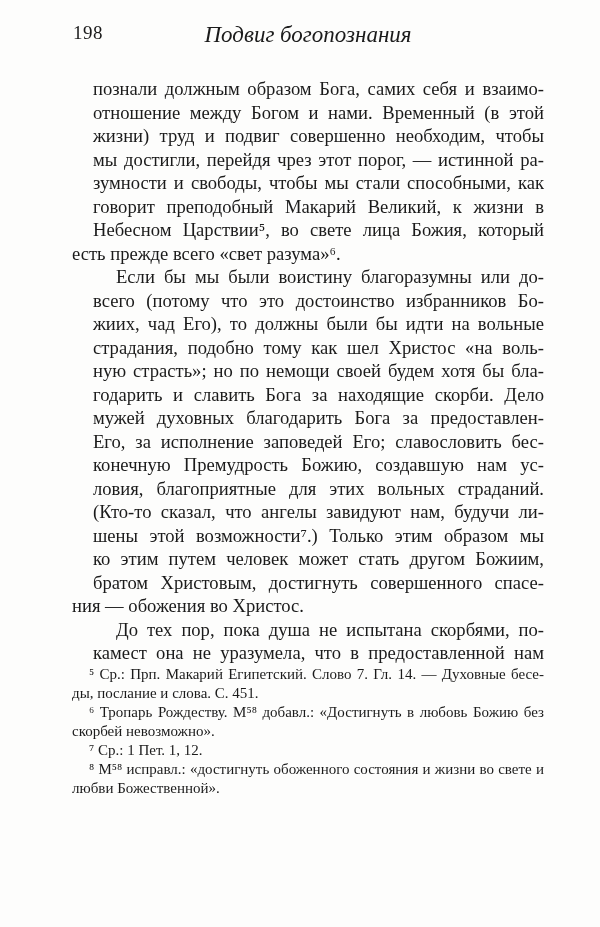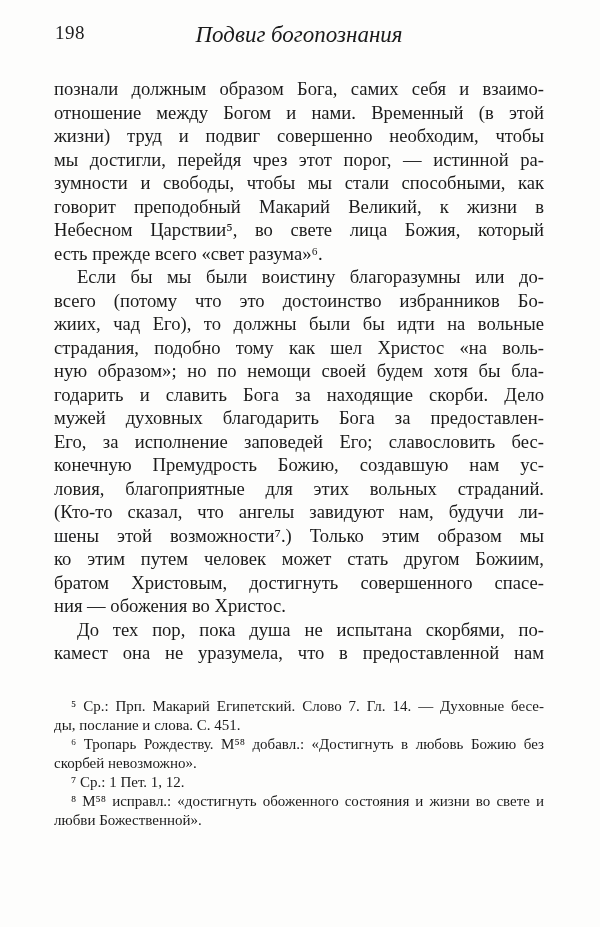--- a/index.html
+++ b/index.html
@@ -8,21 +8,21 @@
     background: #ffffff;
     overflow: hidden;
   }
   .page {
     position: relative;
     width: 600px; height: 927px;
     box-sizing: border-box;
     background: #fdfdfc;
     color: #1b1b1b;
     font-family: "Liberation Serif", "DejaVu Serif", serif;
-    padding: 22px 56px 0 54px;
+    padding: 22px 56px 0 72px;
   }
   .header {
     position: relative;
     height: 24px;
     font-size: 19px;
     margin-bottom: 31px;
   }
   .page-num {
     position: absolute;
     left: 1px; top: 0;
@@ -35,24 +35,23 @@
     font-size: 23px;
   }
   .body-text {
     font-size: 18.6px;
     line-height: 23.5px;
   }
   .line {
     text-align: justify;
     min-height: 23.5px;
   }
-  .line.full { text-align-last: justify; }
+  .line.full { text-align-last: justify; margin-left: 21px; }
   .line.indent { text-indent: 23px; }
   .footnotes {
-    margin-top: 32px;
     font-size: 15px;
     line-height: 19px;
   }
   .fline {
     text-align: justify;
     min-height: 19px;
   }
   .fline.full { text-align-last: justify; }
   .fline.indent { text-indent: 17px; }
 </style>
@@ -77,21 +76,21 @@
       <div class="line full">говорит преподобный Макарий Великий, к жизни в</div>
       <div class="line full">Небесном Царствии⁵, во свете лица Божия, который</div>
       <div class="line">есть прежде всего «свет разума»⁶.</div>
     </div>
 
     <div>
       <div class="line full indent">Если бы мы были воистину благоразумны или до-</div>
       <div class="line full">всего (потому что это достоинство избранников Бо-</div>
       <div class="line full">жиих, чад Его), то должны были бы идти на вольные</div>
       <div class="line full">страдания, подобно тому как шел Христос «на воль-</div>
-      <div class="line full">ную образом»; но по немощи своей будем хотя бы бла-</div>
+      <div class="line full">ную страсть»; но по немощи своей будем хотя бы бла-</div>
       <div class="line full">годарить и славить Бога за находящие скорби. Дело</div>
       <div class="line full">мужей духовных благодарить Бога за предоставлен-</div>
       <div class="line full">Его, за исполнение заповедей Его; славословить бес-</div>
       <div class="line full">конечную Премудрость Божию, создавшую нам ус-</div>
       <div class="line full">ловия, благоприятные для этих вольных страданий.</div>
       <div class="line full">(Кто-то сказал, что ангелы завидуют нам, будучи ли-</div>
       <div class="line full">шены этой возможности⁷.) Только этим образом мы</div>
       <div class="line full">ко этим путем человек может стать другом Божиим,</div>
       <div class="line full">братом Христовым, достигнуть совершенного спасе-</div>
       <div class="line">ния — обожения во Христос.</div>

